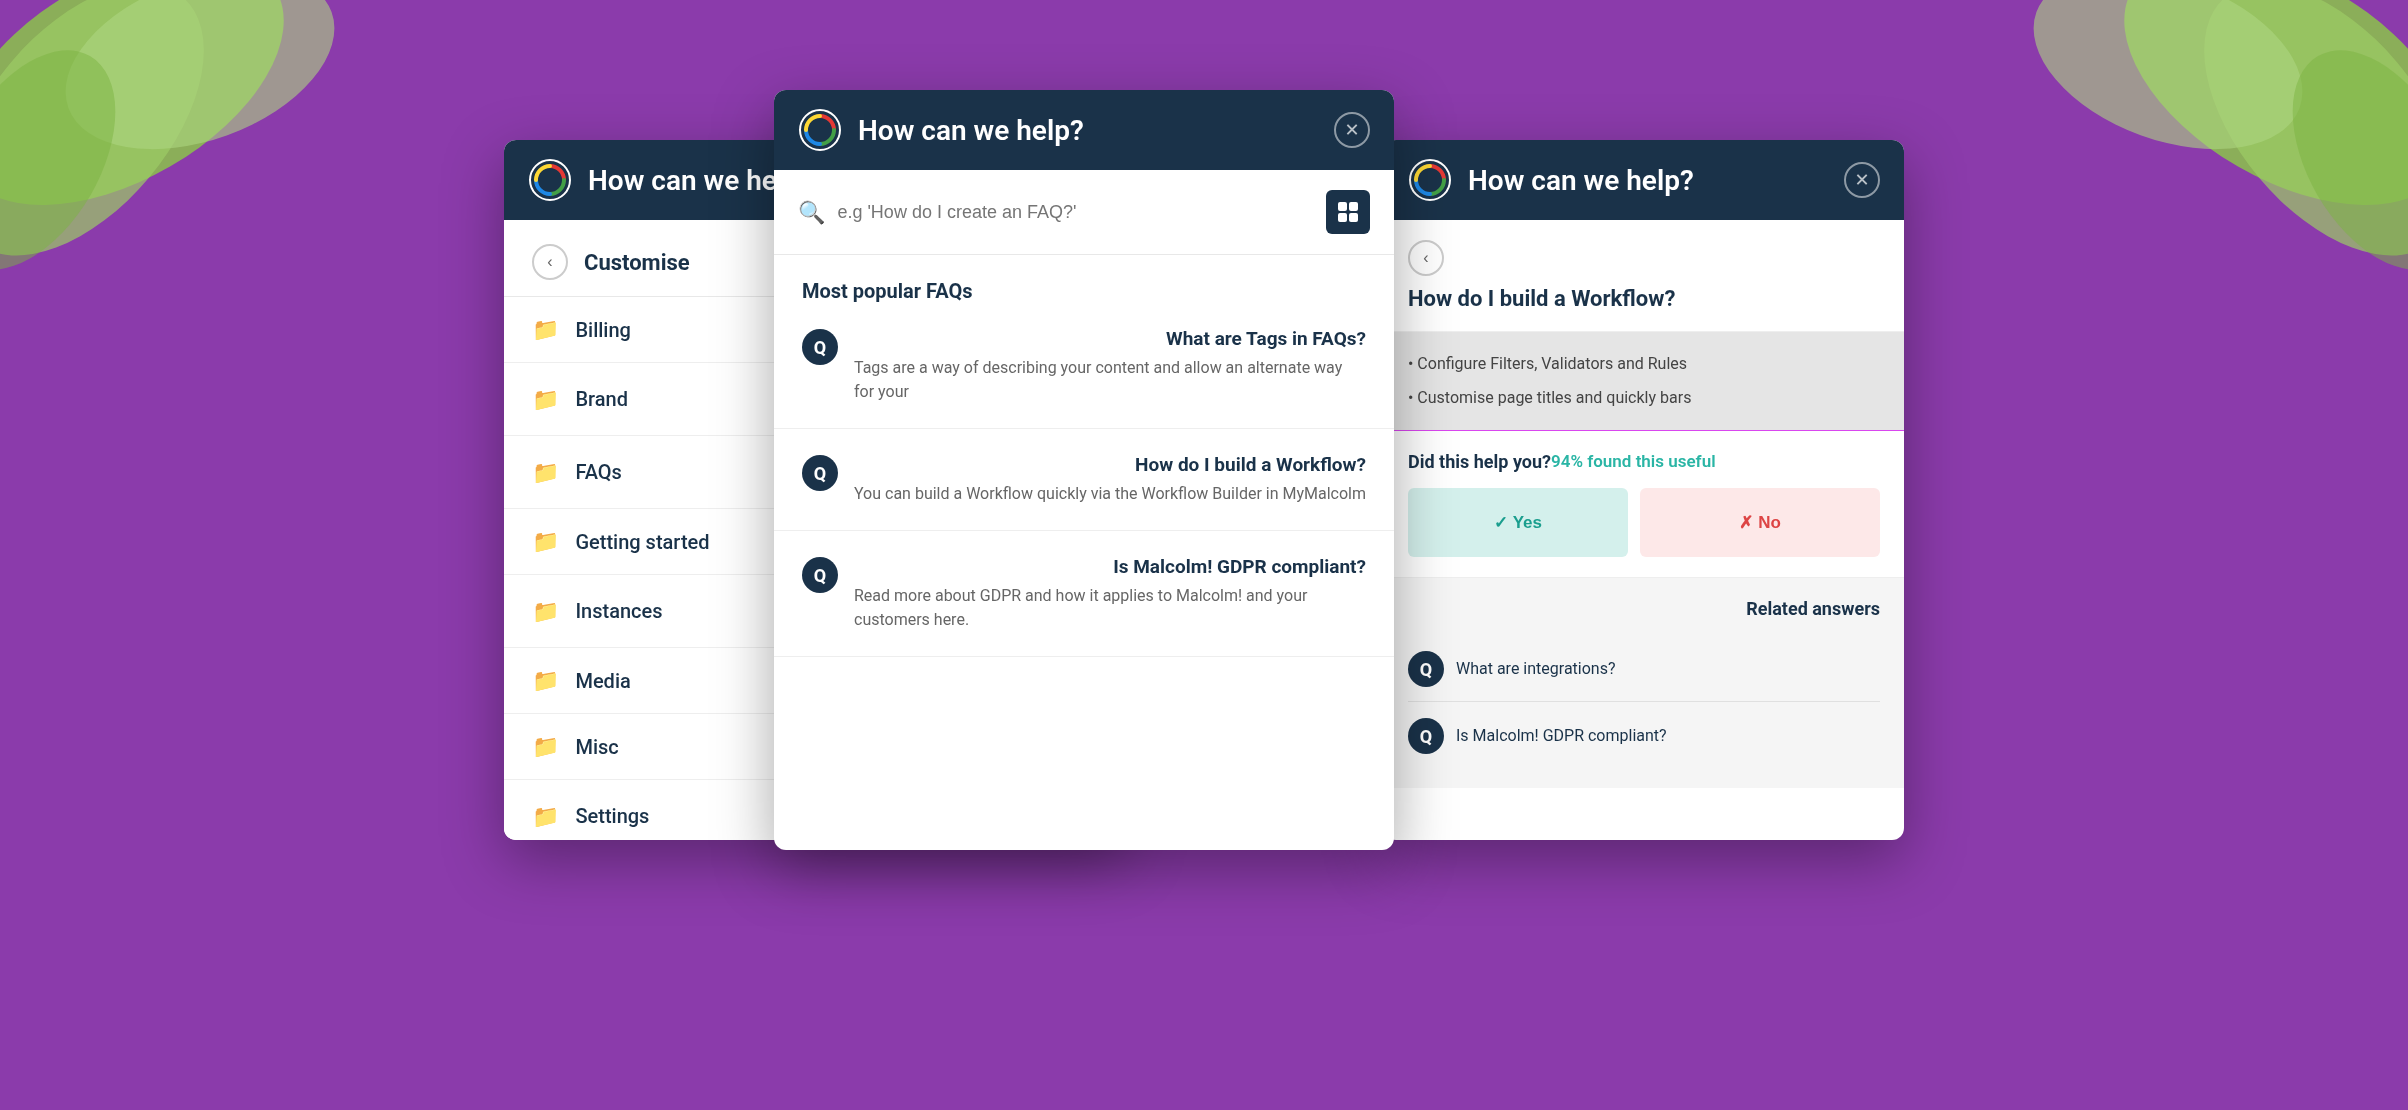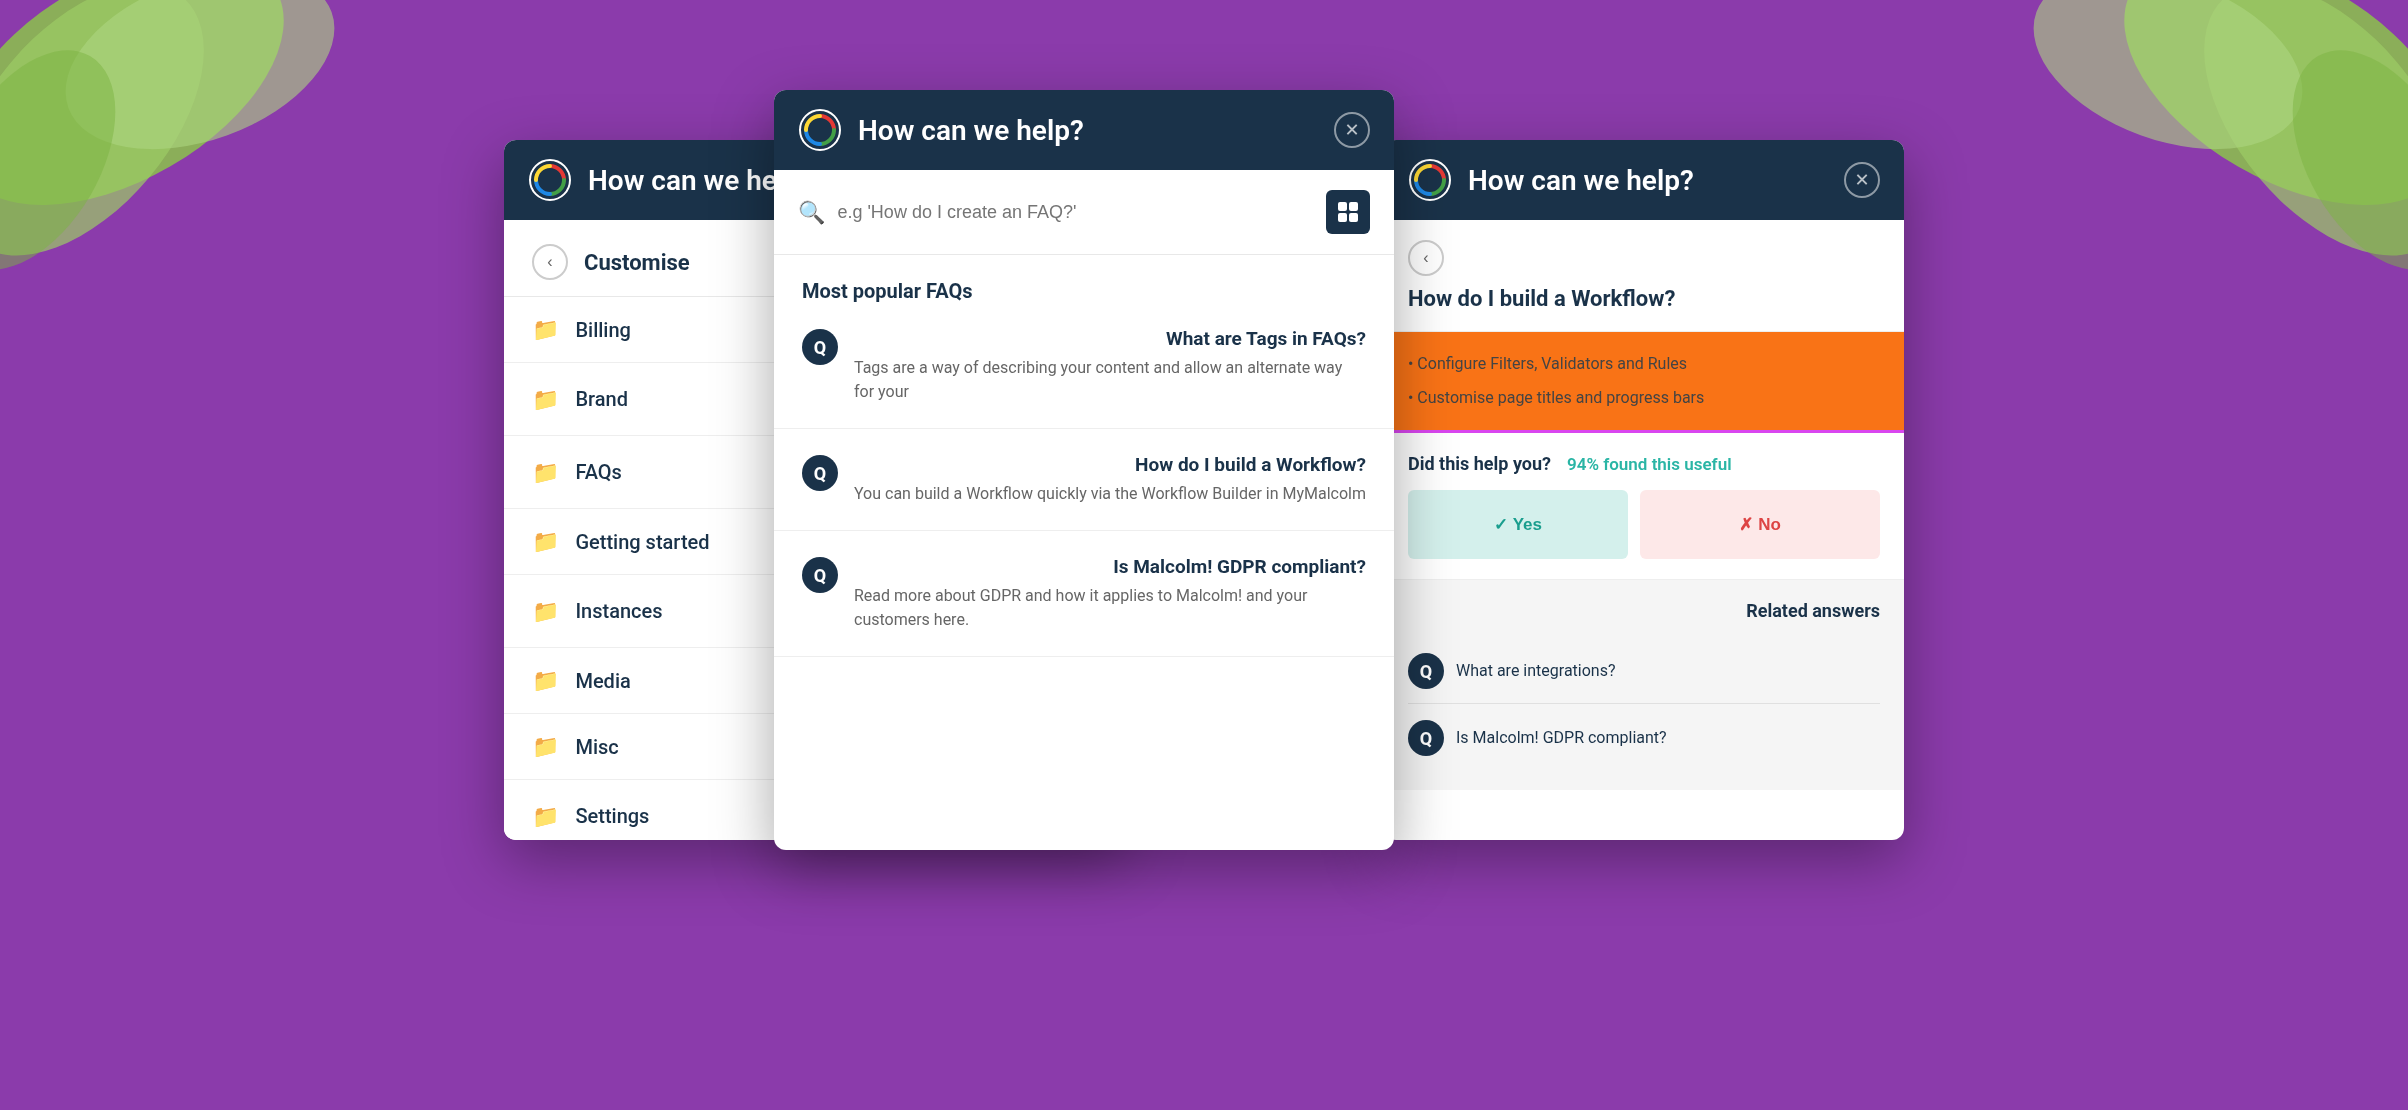--- a/index.html
+++ b/index.html
@@ -296,43 +296,41 @@
       font-size: 22px;
       font-weight: 700;
       color: #1a3249;
       padding: 10px 24px 20px;
       background: #fff;
       border-bottom: 1px solid #eee;
     }
 
     .article-bullet-list {
       padding: 20px 24px;
-      background: #f97316;
-      border-bottom: 3px solid #d946ef;
+      background: #e5e5e5;
+      border-bottom: 1px solid #d946ef;
     }
 
     .article-bullet {
       font-size: 16px;
       color: #444;
       margin-bottom: 10px;
       line-height: 1.5;
     }
 
     .article-bullet:last-child { margin-bottom: 0; }
 
     .helpful-section {
       padding: 20px 24px;
       background: #fff;
       border-bottom: 1px solid #eee;
     }
 
     .helpful-row {
       display: flex;
-      align-items: center;
-      gap: 16px;
       margin-bottom: 16px;
     }
 
     .helpful-label {
       font-size: 18px;
       font-weight: 700;
       color: #1a3249;
     }
 
     .helpful-pct {
@@ -538,21 +536,21 @@
       <span class="panel-header-title">How can we help?</span>
       <button class="close-btn">✕</button>
     </div>
     <div class="article-body">
       <div class="article-nav-row">
         <button class="back-btn">‹</button>
       </div>
       <div class="article-title">How do I build a Workflow?</div>
       <div class="article-bullet-list">
         <div class="article-bullet">• Configure Filters, Validators and Rules</div>
-        <div class="article-bullet">• Customise page titles and progress bars</div>
+        <div class="article-bullet">• Customise page titles and quickly bars</div>
       </div>
       <div class="helpful-section">
         <div class="helpful-row">
           <span class="helpful-label">Did this help you?</span>
           <span class="helpful-pct">94% found this useful</span>
         </div>
         <div class="vote-row">
           <button class="btn-yes">✓  Yes</button>
           <button class="btn-no">✗  No</button>
         </div>

